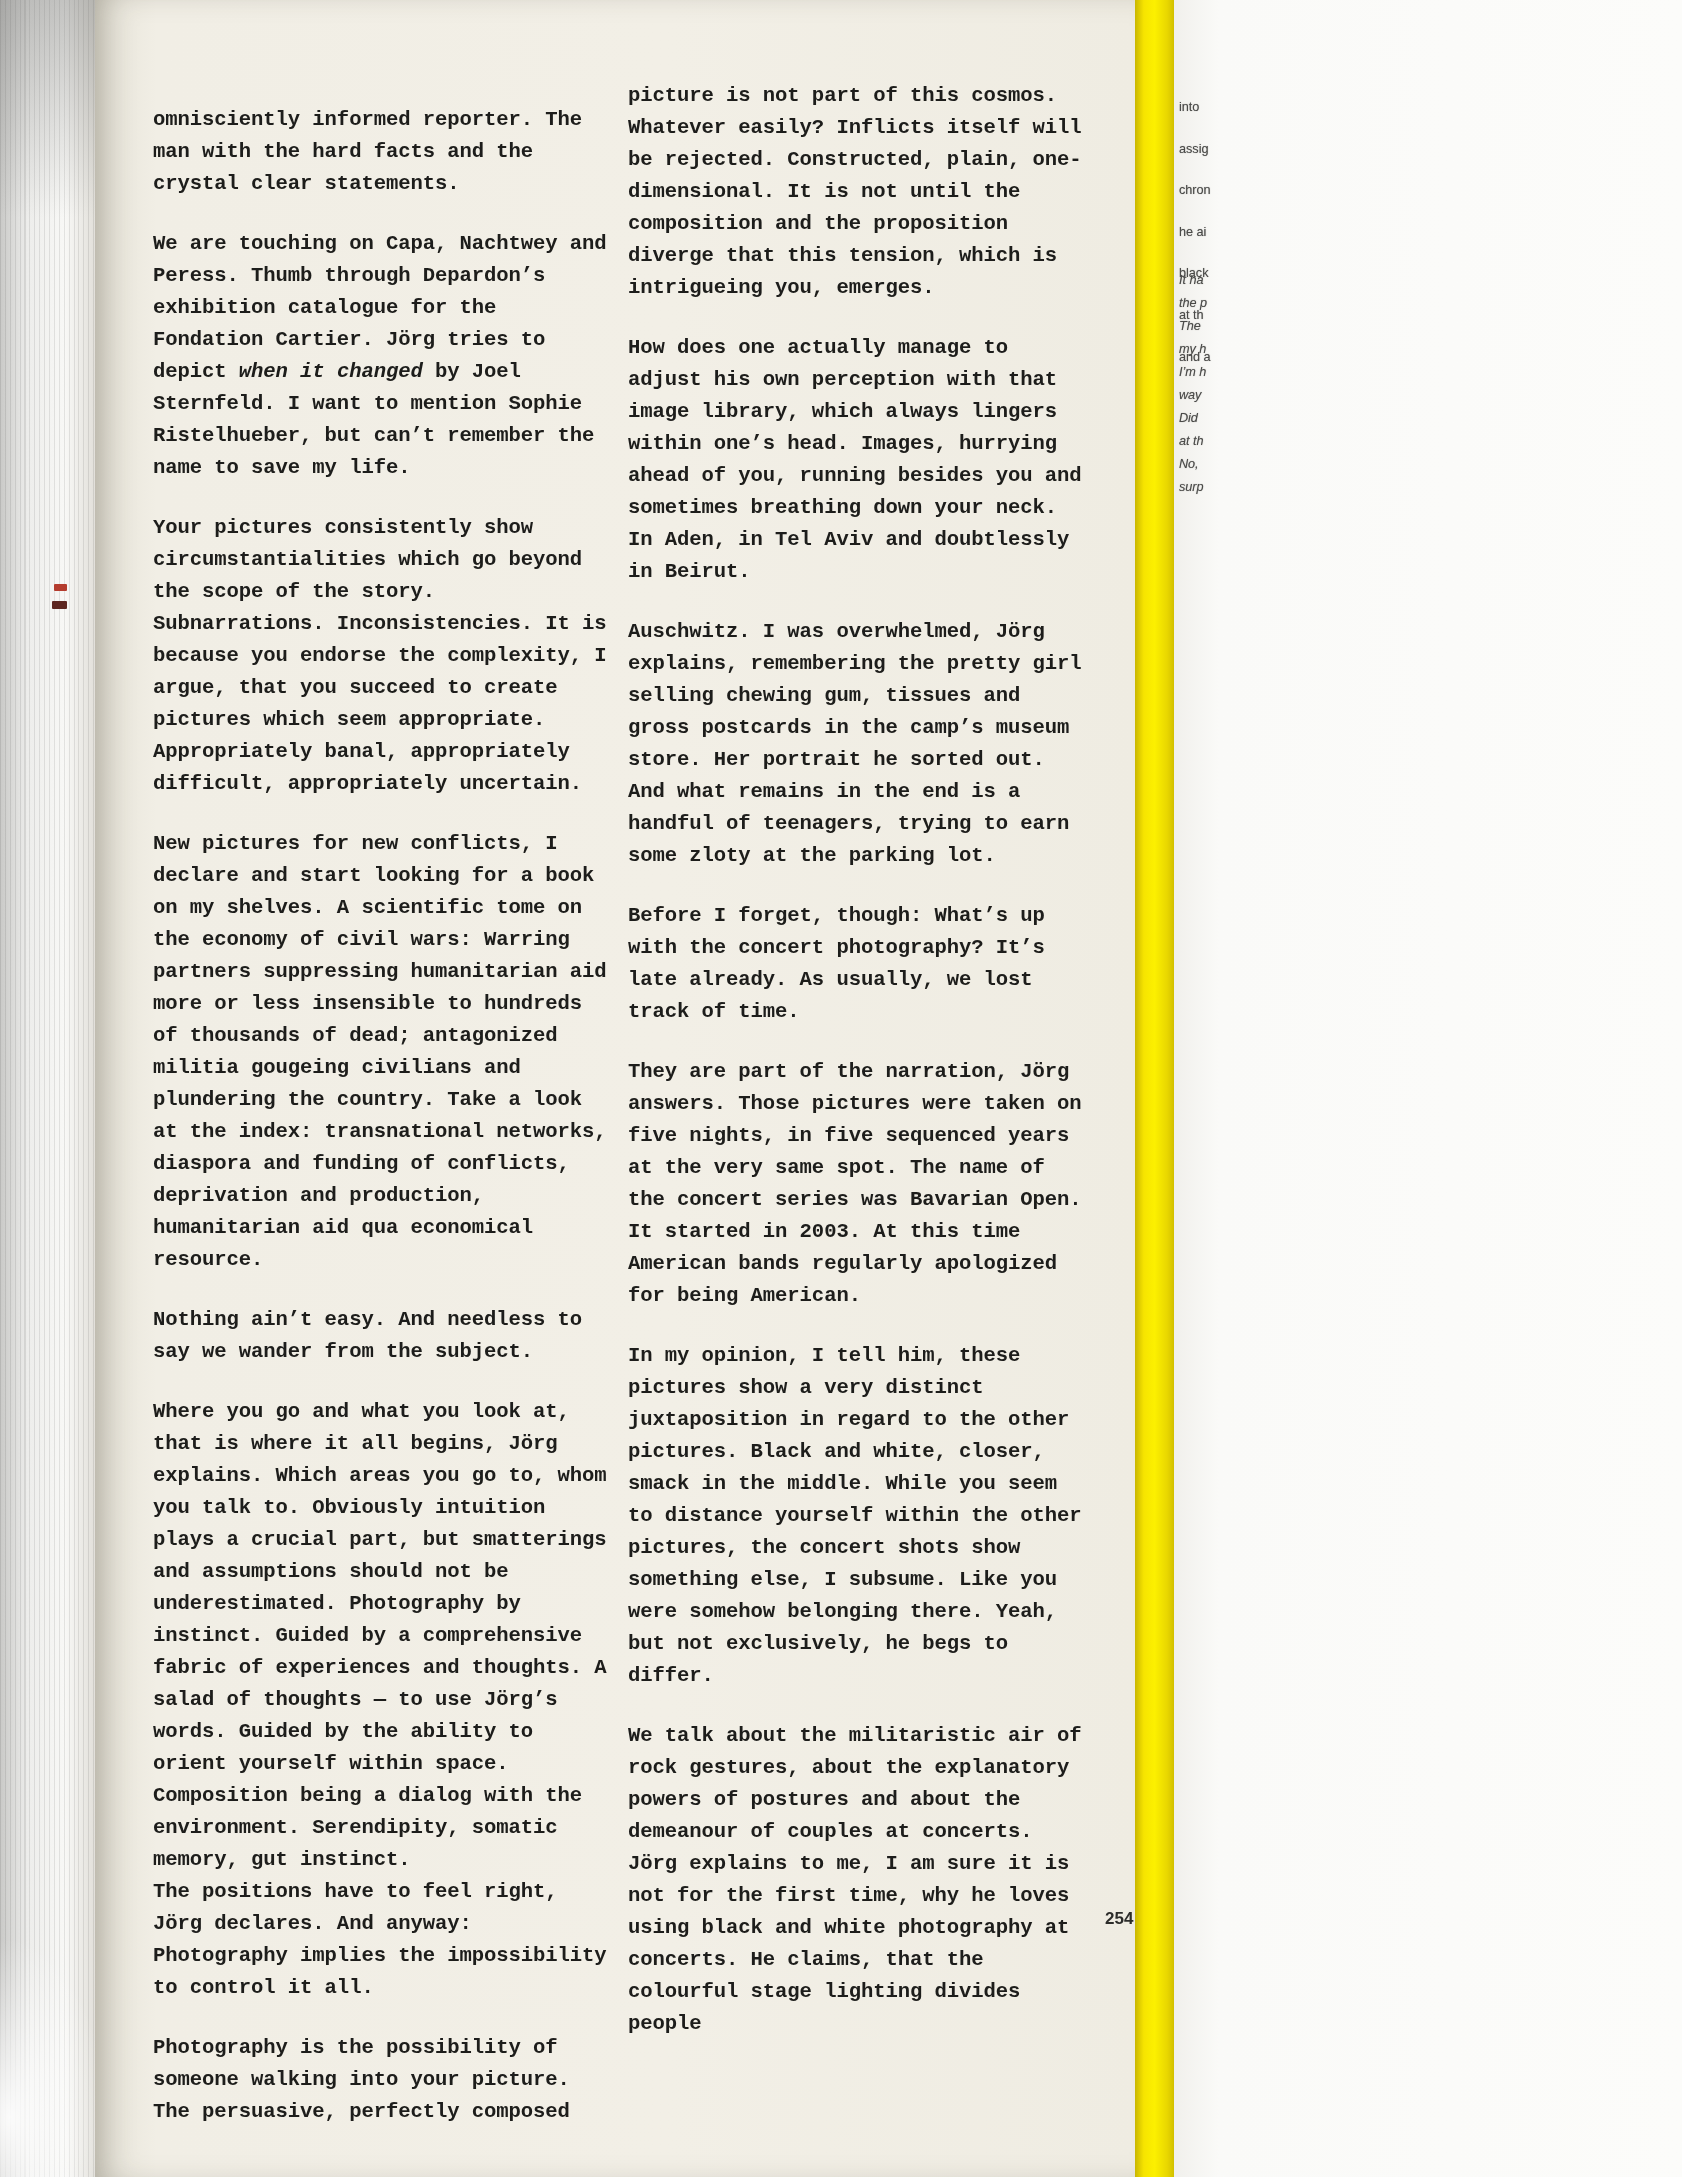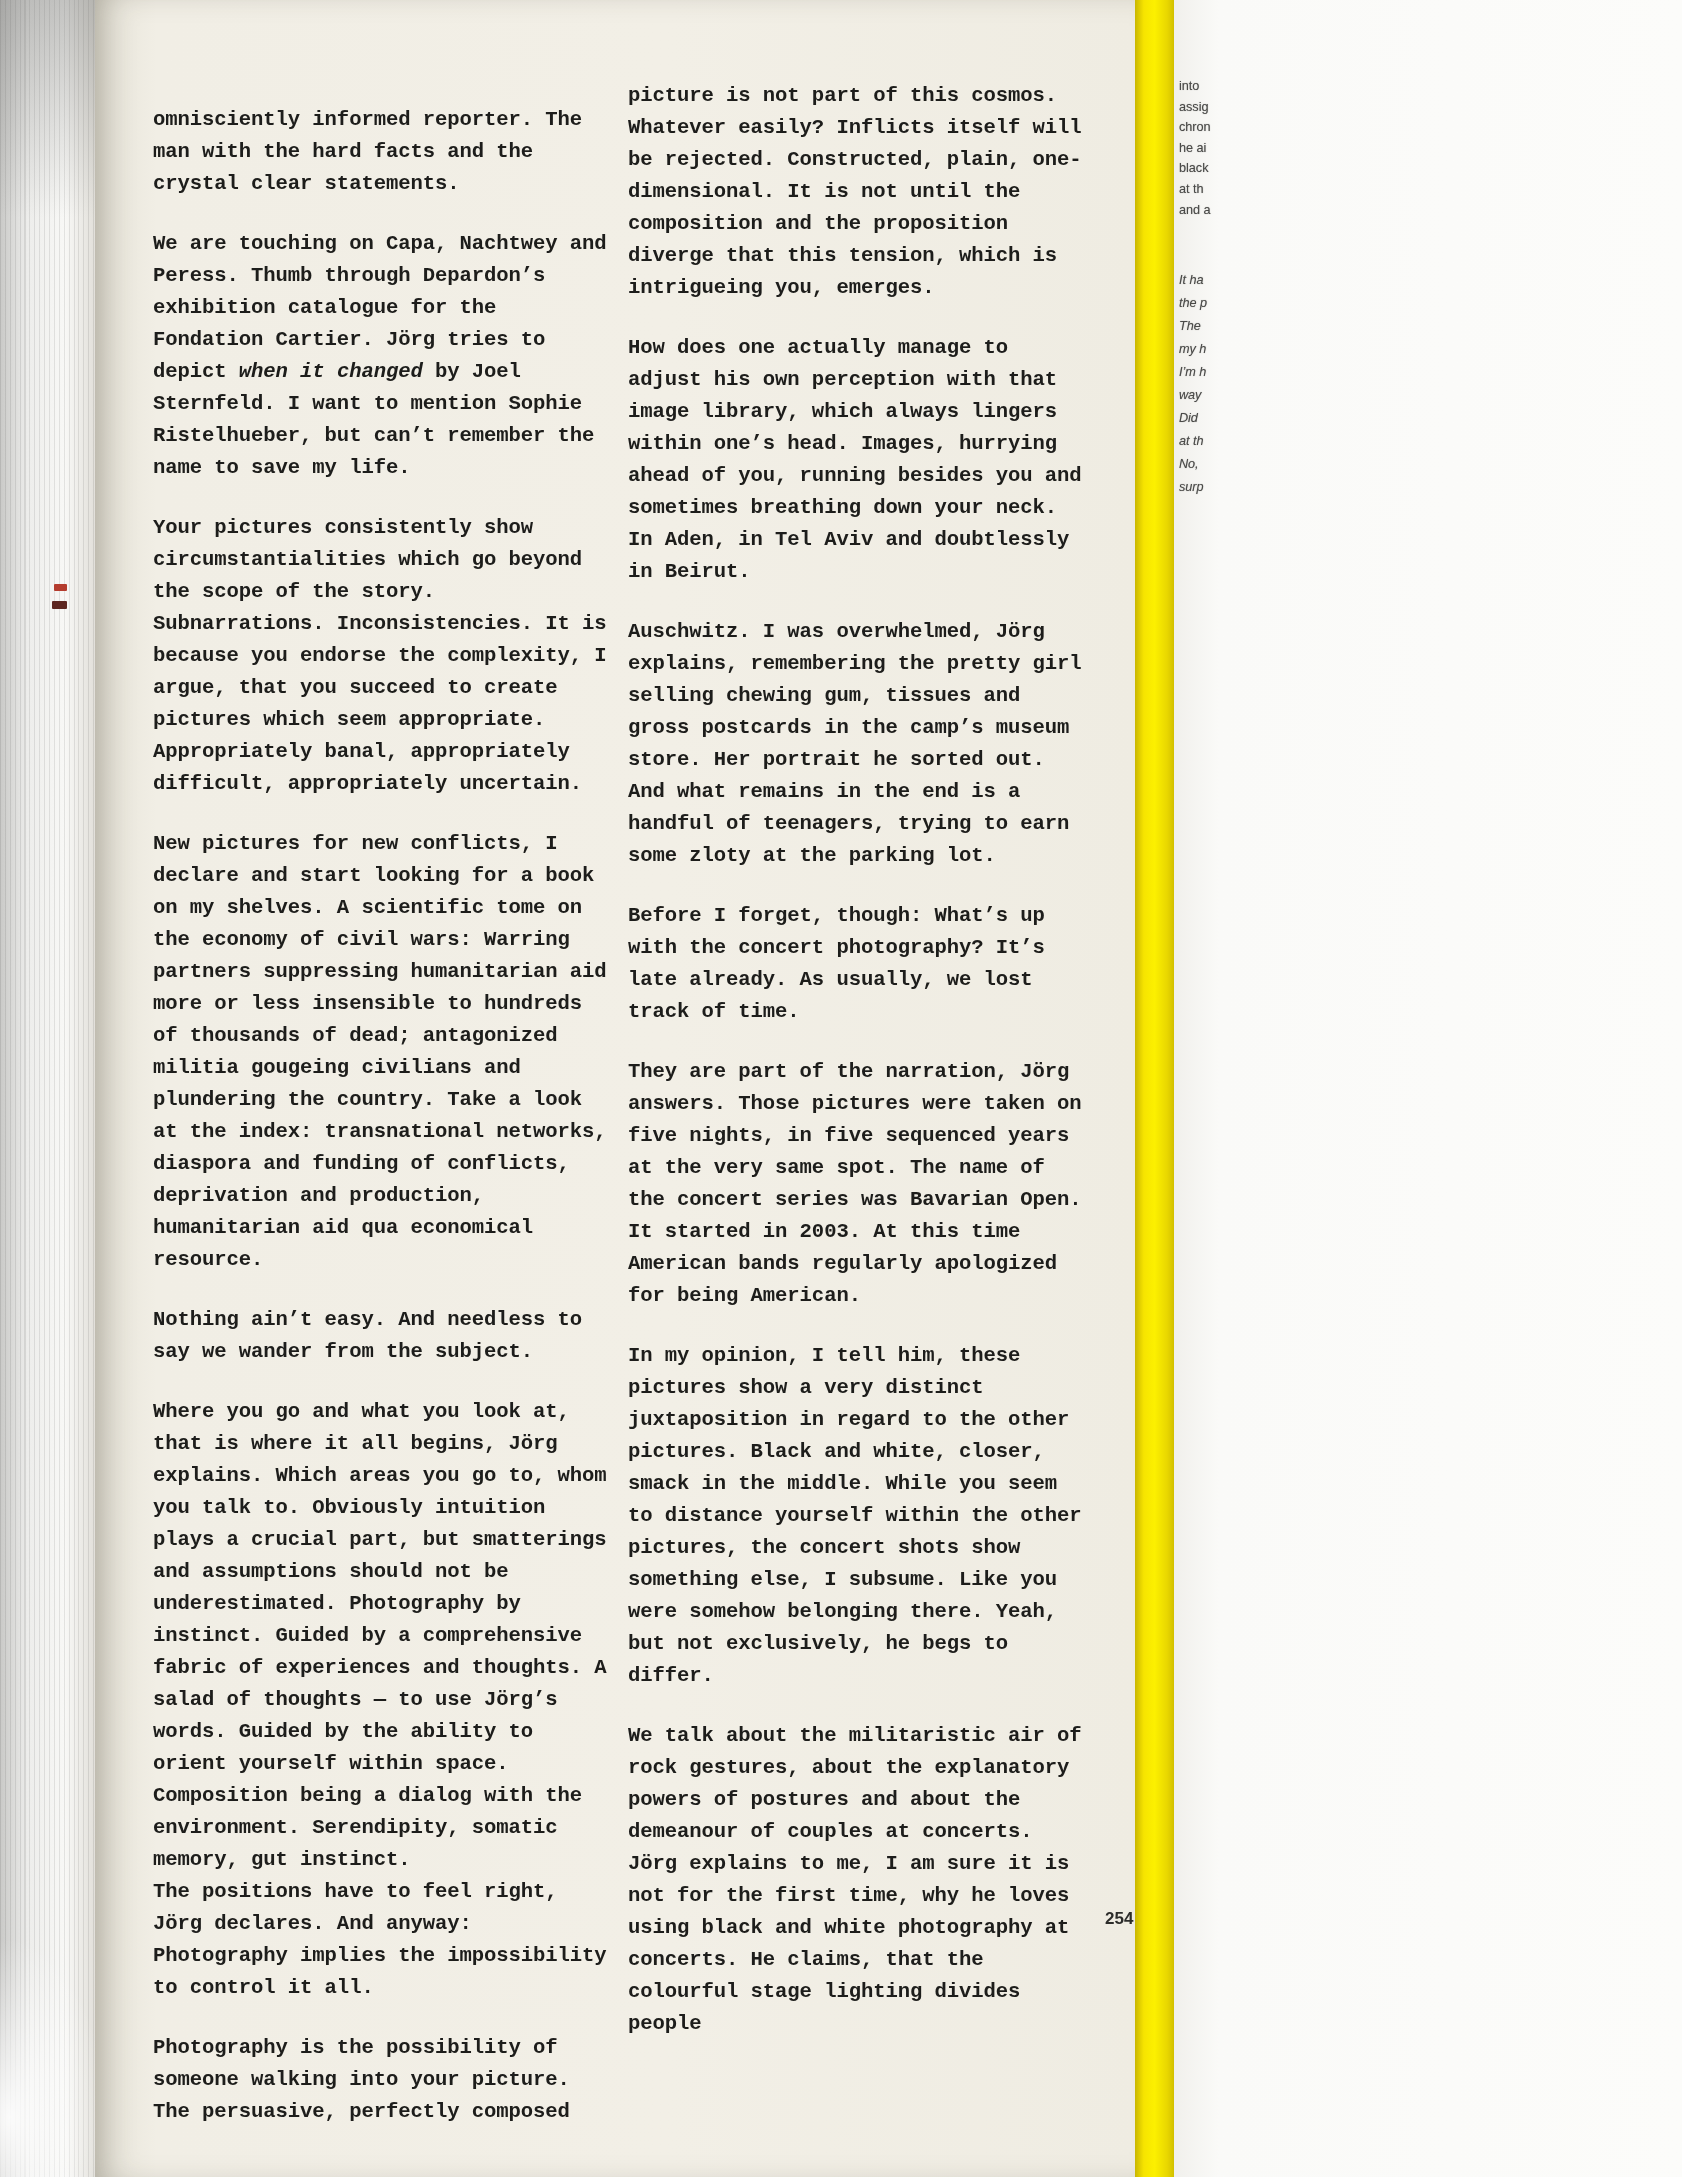--- a/index.html
+++ b/index.html
@@ -80,21 +80,21 @@
   }
   .frags {
     position: absolute; left: 4.9px;
     width: 84px; overflow: hidden;
     font-size: 12.7px; font-weight: 400;
     color: #4a4a48;
     text-shadow: 0 0 1px rgba(74,74,72,0.5); 
   }
   .frags .frag { white-space: nowrap; overflow: hidden; }
   .frags-top { top: 76px; }
-  .frags-top .frag { line-height: 20.6px; }
+  .frags-top .frag { line-height: 20.6px; margin-top: 21px; }
   .frags-mid { top: 269px; }
   .frags-mid .frag { line-height: 23px; font-style: italic; }
 </style>
 </head>
 <body>
 
 <div class="scene">
 
   <div class="book-left-edge">
     <div class="edge-mark m1"></div>

